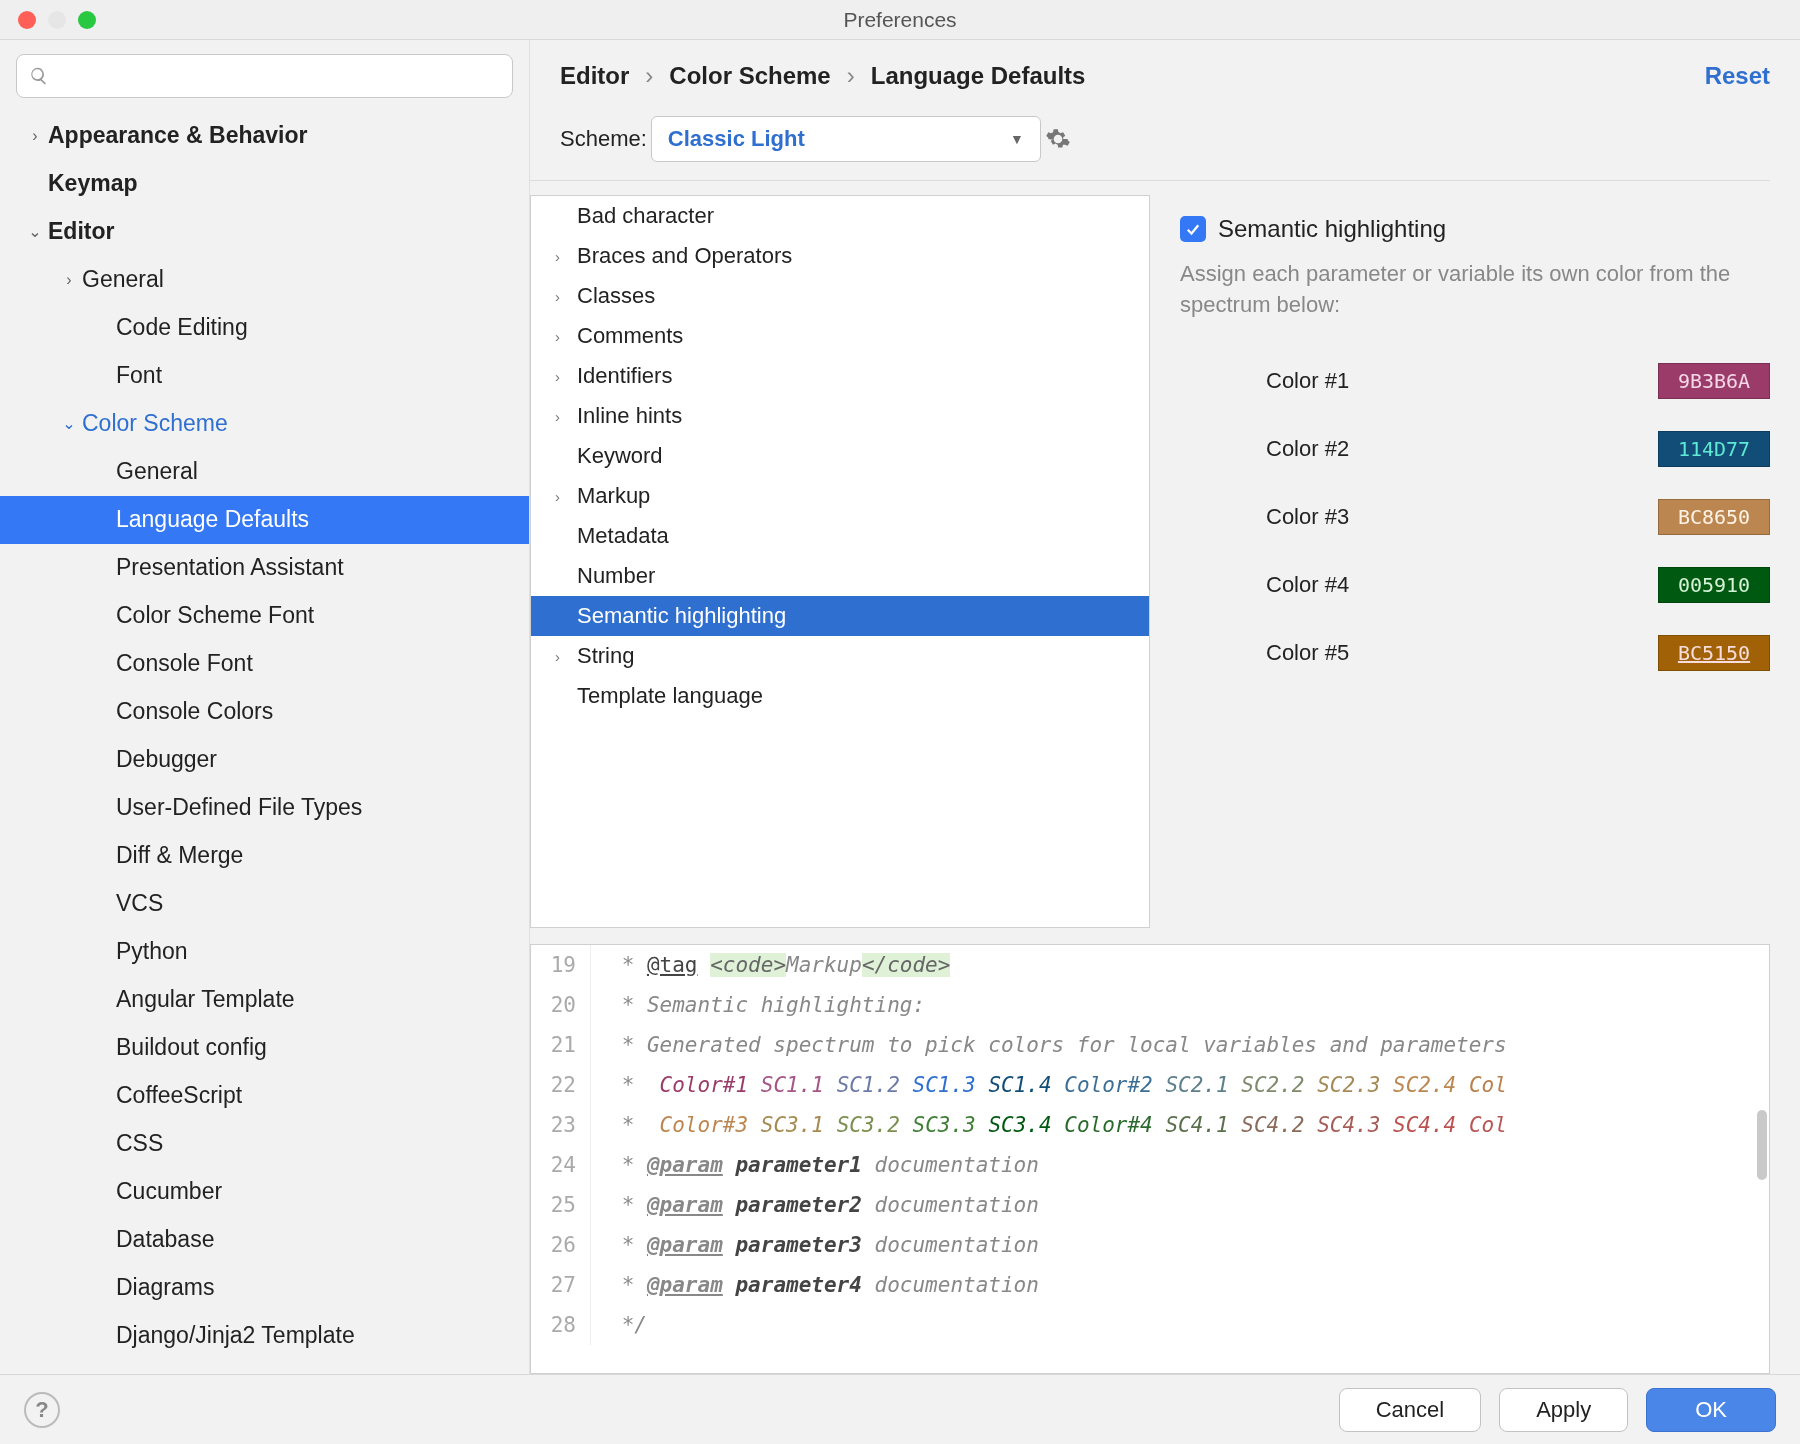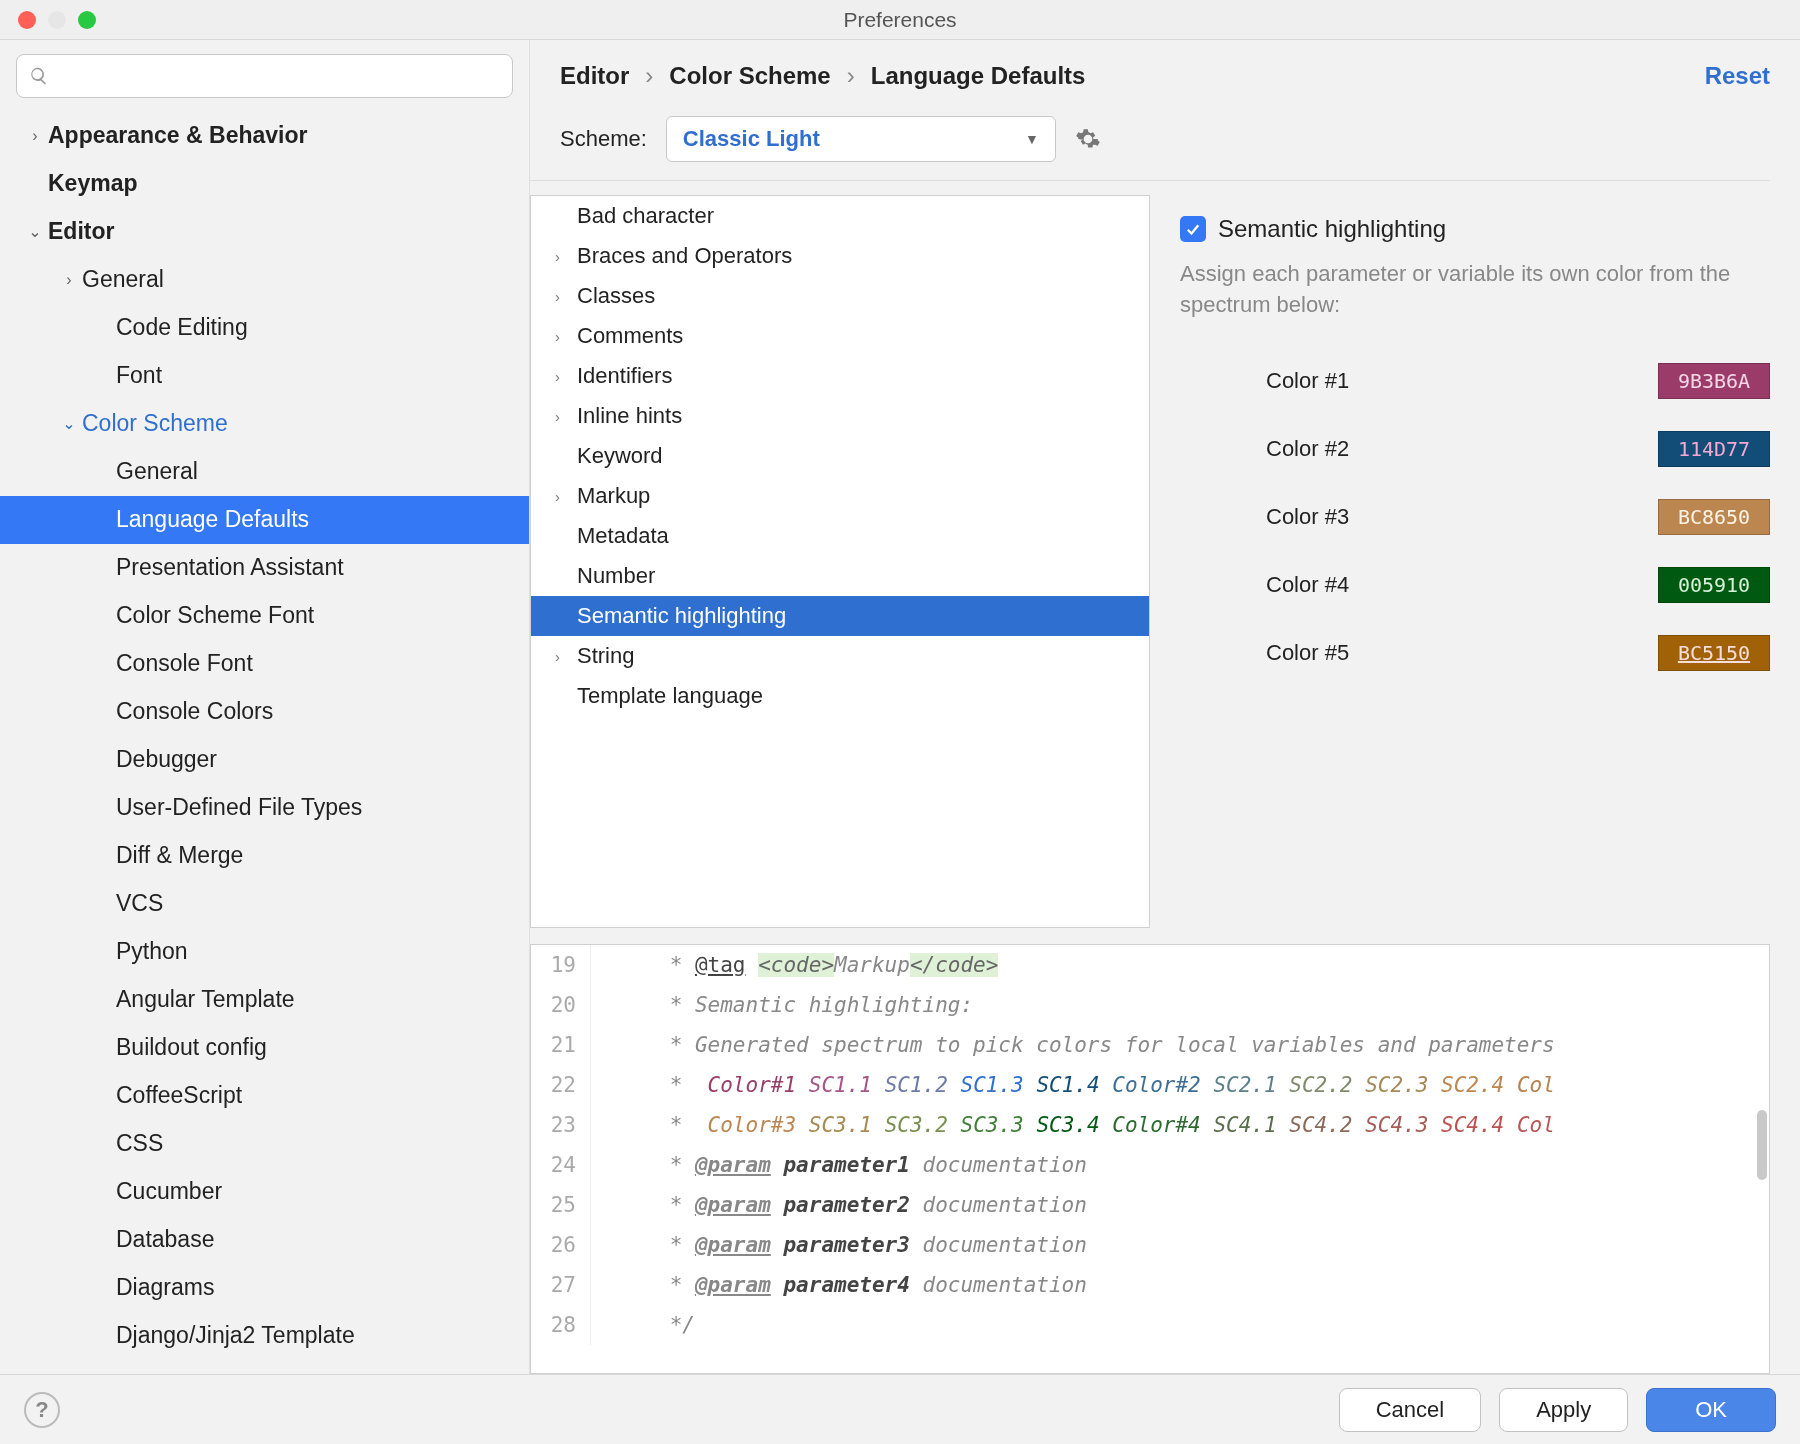--- a/index.html
+++ b/index.html
@@ -38,21 +38,21 @@
 .indent1 { padding-left: 60px; }
 .indent2 { padding-left: 94px; }
 .tlabel { margin-left: 4px; }
 
 
 .crumbs { padding: 22px 30px 10px 30px; display: flex; align-items: center; gap: 16px; font-size: 24px; font-weight: 700; }
 .crumb-sep { color: #888; font-weight: 400; }
 .reset { margin-left: auto; color: #2f6fd0; font-weight: 700; font-size: 24px; }
 
 
-.scheme-row { display: flex; align-items: center; gap: 19px; padding: 16px 30px 18px 30px; border-bottom: 1px solid #dcdcdc; margin: 0 30px 0 0; }
+.scheme-row { display: flex; align-items: center; gap: 4px; padding: 16px 30px 18px 30px; border-bottom: 1px solid #dcdcdc; margin: 0 30px 0 0; }
 .scheme-label { font-size: 22px; }
 .scheme-select { display: flex; align-items: center; justify-content: space-between; background: #fff; border: 1px solid #c8c8c8; border-radius: 6px; height: 46px; padding: 0 16px; width: 390px; color: #2f6fd0; font-weight: 600; font-size: 22px; }
 .scheme-select .chev { color: #666; font-size: 14px; }
 .gear { width: 26px; height: 26px; color: #777; }
 
 
 .content { display: flex; flex: 1; padding: 14px 30px 0 0; gap: 30px; overflow: hidden; }
 .catlist { width: 620px; background: #fff; border: 1px solid #d0d0d0; overflow: auto; margin-left: 0; }
 .cat-row { display: flex; align-items: center; height: 40px; font-size: 22px; padding-left: 24px; cursor: default; }
 .cat-row .carrow { width: 22px; color: #777; font-size: 15px; }
@@ -62,21 +62,21 @@
 .chk-row { display: flex; align-items: center; gap: 12px; font-size: 24px; margin-bottom: 16px; }
 .chk { width: 26px; height: 26px; border-radius: 5px; background: #3478f6; display: inline-flex; align-items: center; justify-content: center; }
 .chk svg { width: 18px; height: 18px; stroke: #fff; stroke-width: 3; fill: none; }
 .help-text { color: #888; font-size: 22px; line-height: 1.4; margin-bottom: 26px; }
 .color-row { display: flex; align-items: center; height: 68px; }
 .color-row .cl { flex: 1; font-size: 22px; padding-left: 86px; }
 .swatch { font-family: "Menlo","Consolas",monospace; font-size: 20px; width: 112px; height: 36px; display: inline-flex; align-items: center; justify-content: center; color: #fff; border: 1px solid rgba(0,0,0,0.2); }
 
 
 .preview { margin: 16px 30px 0 0; background: #fff; border: 1px solid #d0d0d0; font-family: "Menlo","Consolas",monospace; font-size: 21px; line-height: 40px; height: 430px; overflow: hidden; position: relative; }
-.pline { display: flex; gap: 48px; }
+.pline { display: flex; }
 .gut { width: 60px; text-align: right; color: #aaa; padding-right: 14px; border-right: 1px solid #eee; background: #fff; }
 .code { padding-left: 18px; white-space: pre; color: #888; font-style: italic; }
 .code .tag { color: #444; text-decoration: underline; font-style: normal; }
 .code .mk { background: #dff2d8; font-style: italic; color: #666; }
 .code .param-kw { text-decoration: underline; font-weight: 600; }
 .code .bold { font-weight: 700; color: #444; font-style: italic; }
 .sbar { position: absolute; right: 2px; top: 165px; width: 10px; height: 70px; background: #c9c9c9; border-radius: 5px; }
 
 
 .bottom { height: 70px; border-top: 1px solid #d8d8d8; display: flex; align-items: center; padding: 0 24px; background: #f2f2f2; }
@@ -302,21 +302,21 @@
           <span>Semantic highlighting</span>
         </div>
         <div class="help-text">Assign each parameter or variable its own color from the spectrum below:</div>
         <div id="colors">
             <div class="color-row">
               <span class="cl">Color #1</span>
               <span class="swatch" style="background: rgb(155, 59, 106); color: rgb(245, 215, 230);">9B3B6A</span>
             </div>
             <div class="color-row">
               <span class="cl">Color #2</span>
-              <span class="swatch" style="background: rgb(17, 77, 119); color: #f9a8d4;">114D77</span>
+              <span class="swatch" style="background: rgb(17, 77, 119); color: #5eead4;">114D77</span>
             </div>
             <div class="color-row">
               <span class="cl">Color #3</span>
               <span class="swatch" style="background: rgb(188, 134, 80); color: rgb(255, 243, 230);">BC8650</span>
             </div>
             <div class="color-row">
               <span class="cl">Color #4</span>
               <span class="swatch" style="background: rgb(0, 89, 16); color: rgb(214, 243, 218);">005910</span>
             </div>
             <div class="color-row">

